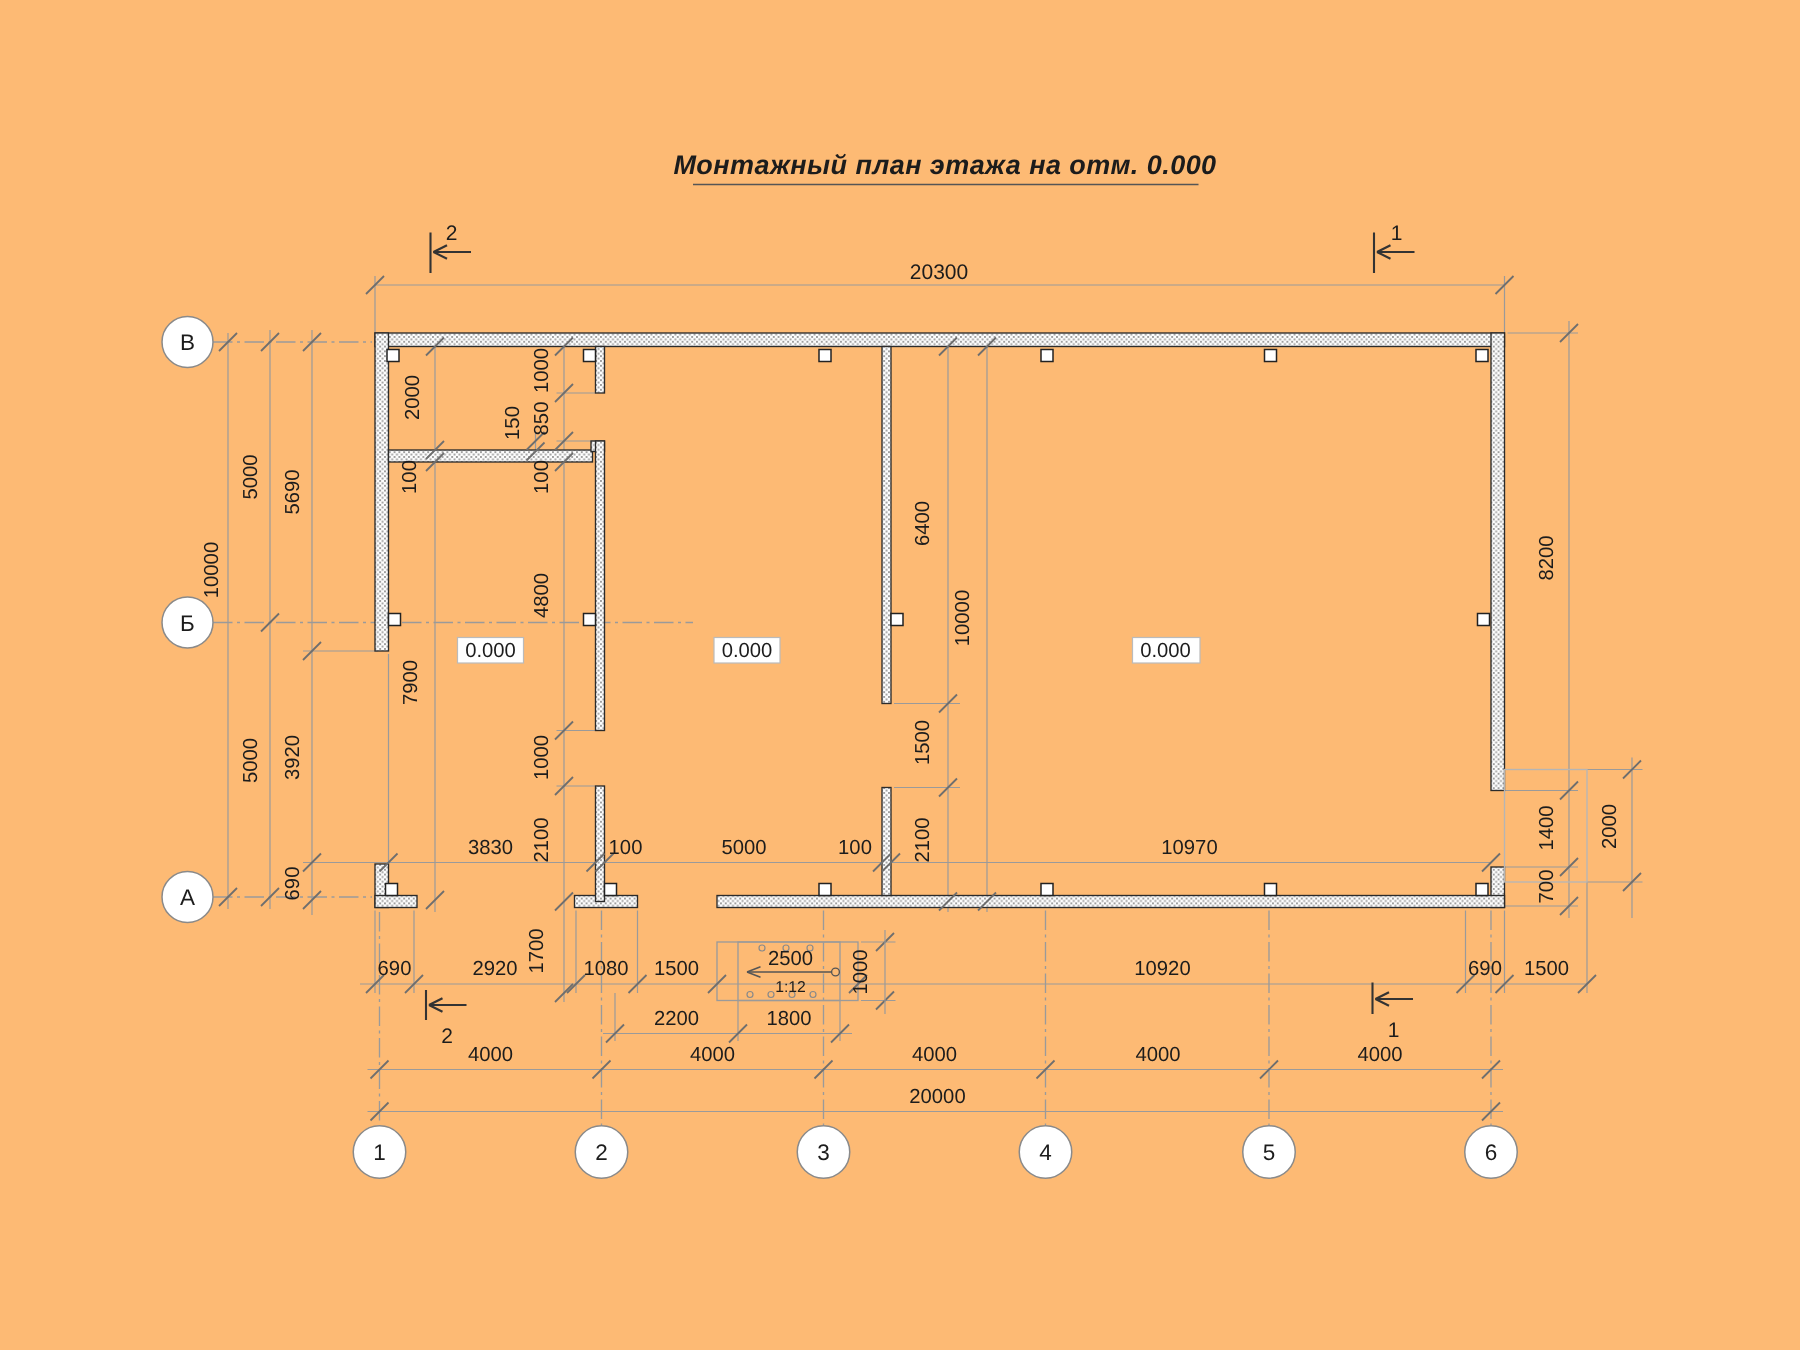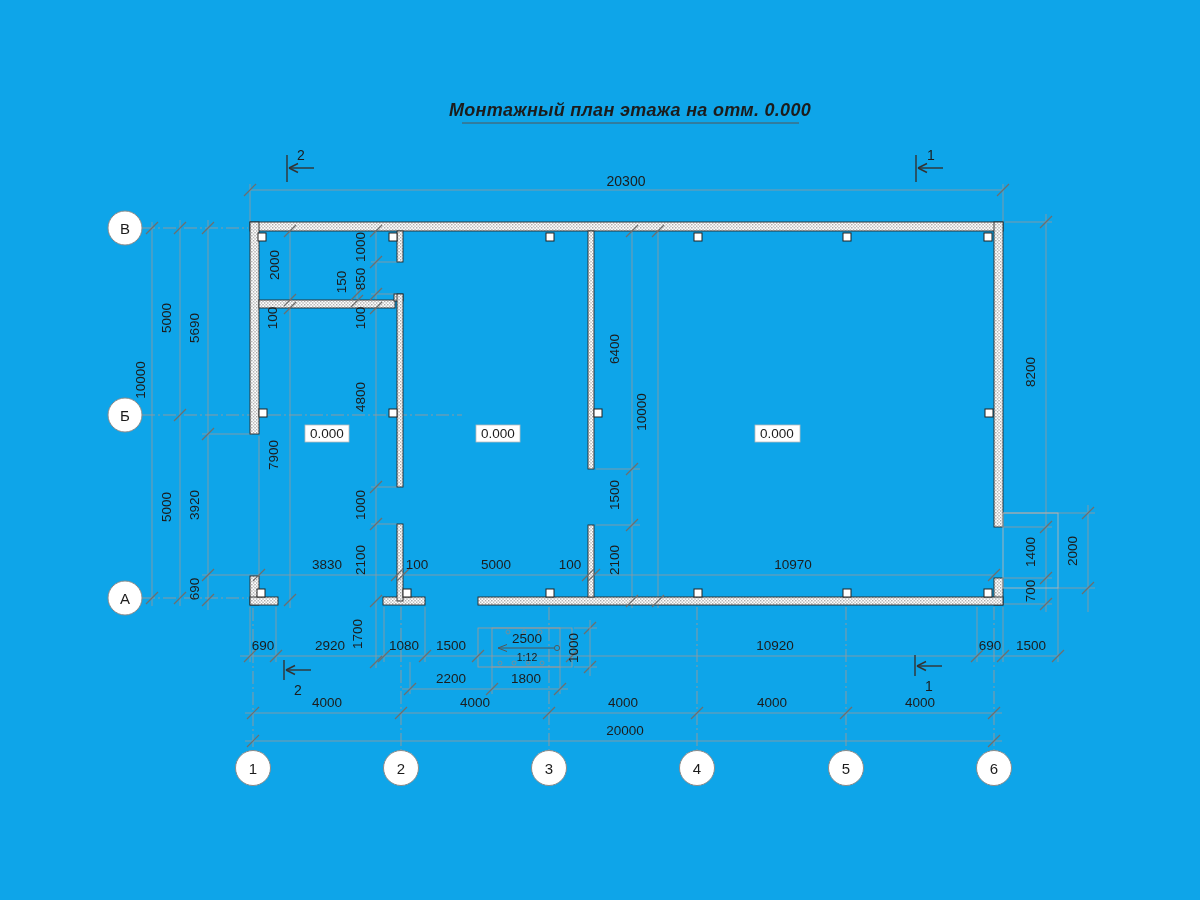--- a/index.html
+++ b/index.html
@@ -1,16 +1,16 @@
 <!DOCTYPE html>
 <html><head>
 <meta charset="utf-8">
 <style>
   html,body{margin:0;padding:0;background:#fff;}
-  .page{position:relative;width:1200px;height:900px;background:#0ea5e9;overflow:hidden;
+  .page{position:relative;width:1200px;height:900px;background:#fdba74;overflow:hidden;
         font-family:"Liberation Sans", sans-serif;}
   svg{position:absolute;left:0;top:0;}
   text{fill:#1c1c1c;font-family:"Liberation Sans", sans-serif;font-size:13.5px;}
   text.big{font-size:14px;}
   text.axis{font-size:15px;}
   text.small{font-size:10.5px;}
   text.title{font-size:18px;font-style:italic;font-weight:bold;letter-spacing:.3px;}
   .dim line, line.dim{stroke:#9a9a9a;stroke-width:.8;}
   .dashdot line{stroke:#9a9a9a;stroke-width:.9;stroke-dasharray:13 3 2 3;}
   .wall rect{fill:url(#hatch);stroke:#2b2b2b;stroke-width:.9;}

